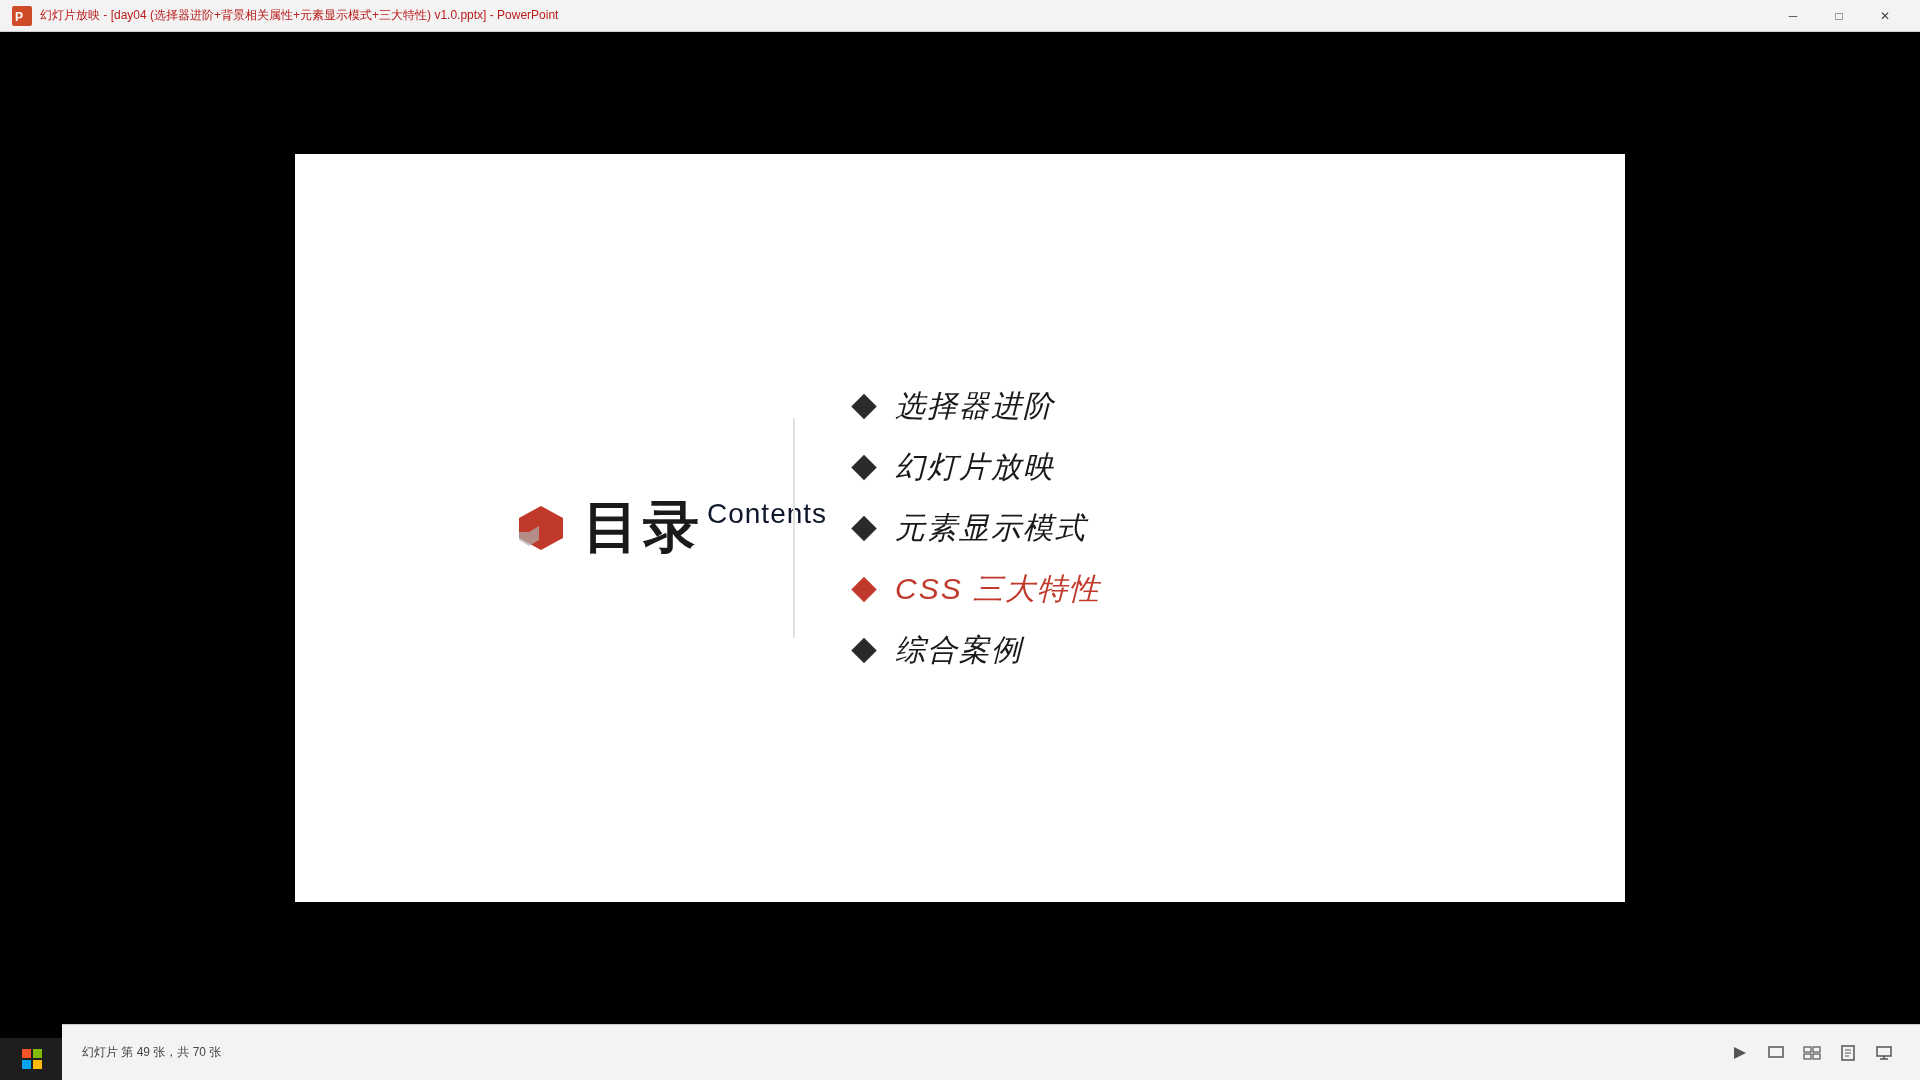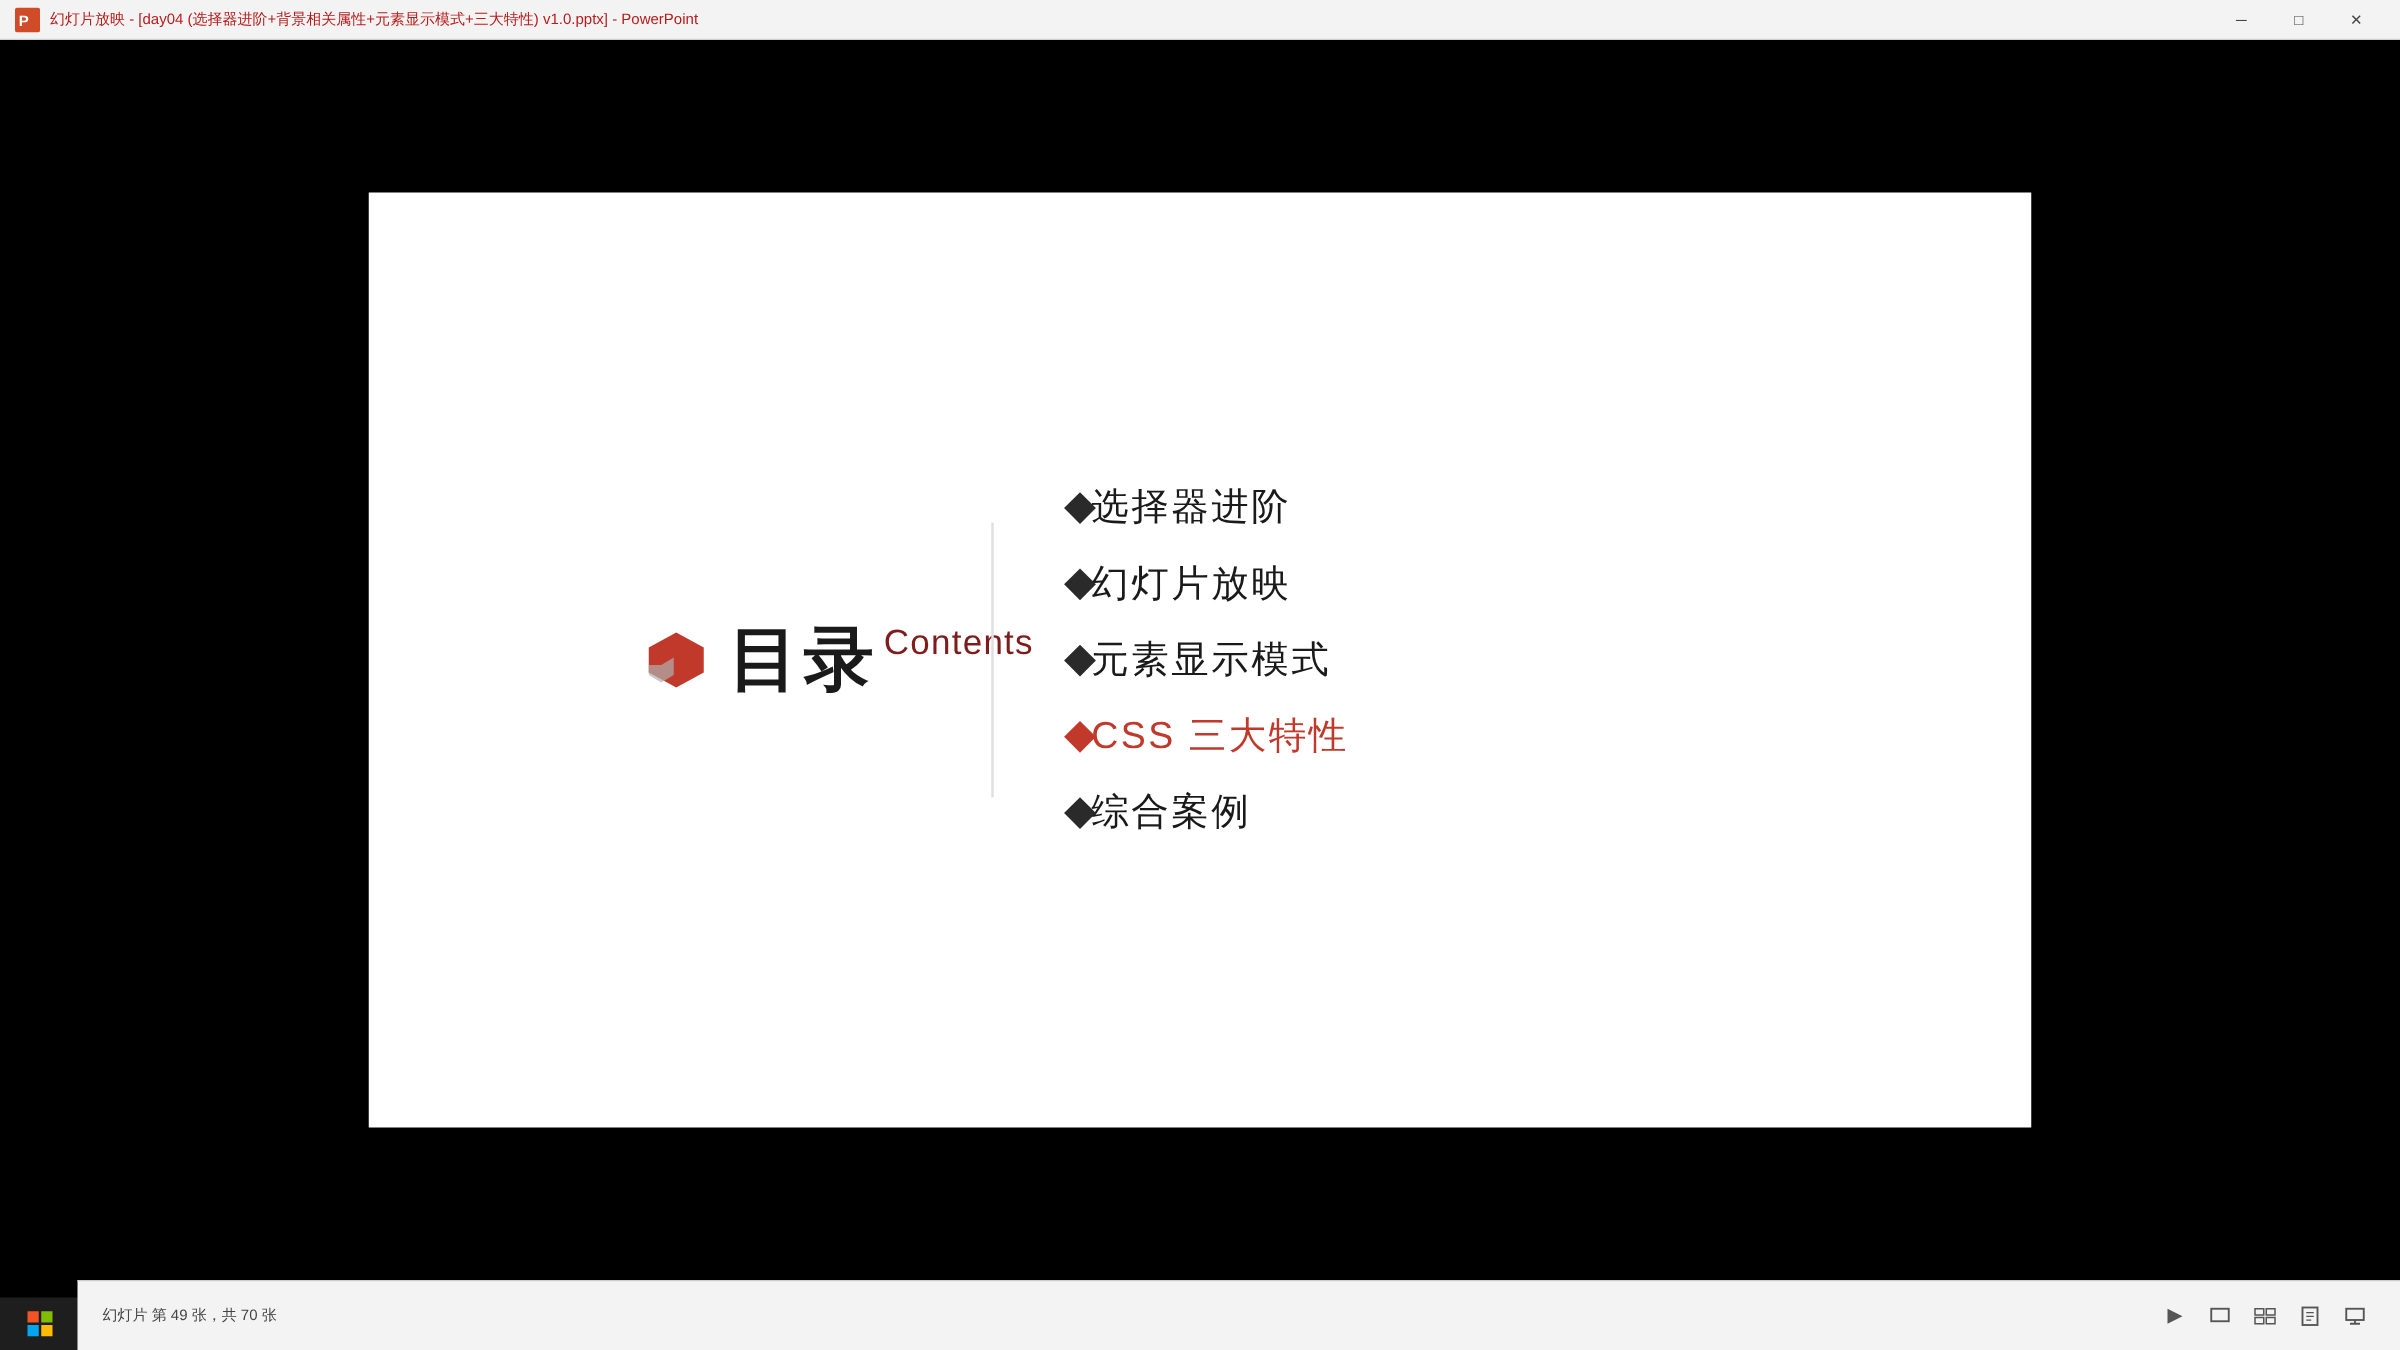--- a/index.html
+++ b/index.html
@@ -85,21 +85,21 @@
 
     .main-title {
       font-size: 56px;
       font-weight: 700;
       color: #1a1a1a;
       letter-spacing: 4px;
     }
 
     .sub-title {
       font-size: 28px;
-      color: #7f1d1d;
+      color: #0f172a;
       font-weight: 400;
       margin-top: 8px;
       margin-left: 4px;
       letter-spacing: 1px;
     }
 
     
     .divider {
       position: absolute;
       left: 498px;
@@ -117,20 +117,22 @@
       top: 50%;
       transform: translateY(-50%);
       display: flex;
       flex-direction: column;
       gap: 20px;
     }
 
     .list-item {
       display: flex;
       align-items: center;
+      gap: 22px;
+      font-style: italic;
     }
 
     .diamond {
       width: 18px;
       height: 18px;
       transform: rotate(45deg);
       background: #2a2a2a;
       flex-shrink: 0;
     }
 

